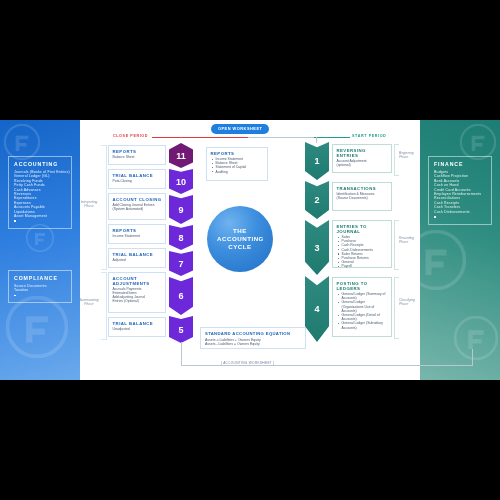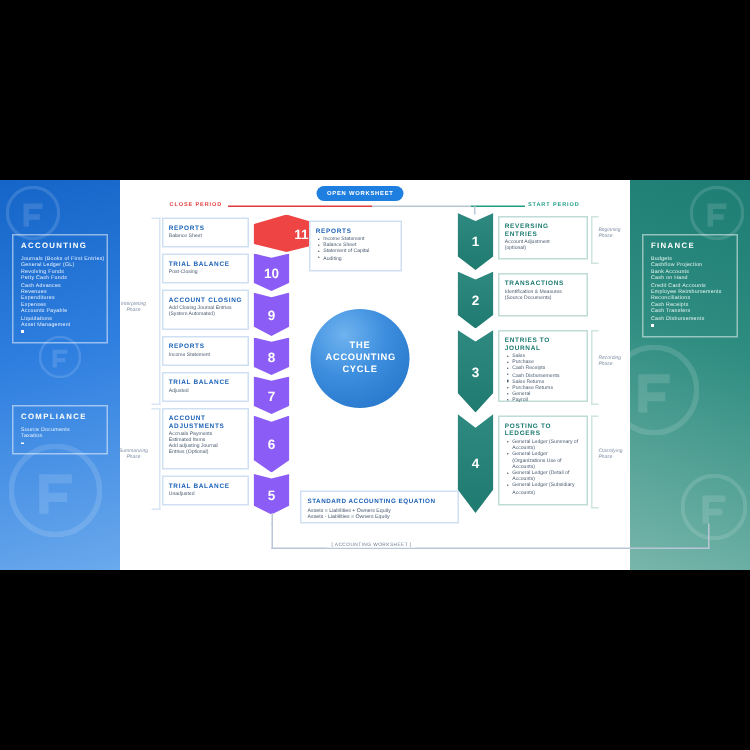--- a/index.html
+++ b/index.html
@@ -22,22 +22,22 @@
 
   
   .hdrline{position:absolute;height:1px;}
   .hdrlabel{position:absolute;font-size:3.7px;font-weight:700;letter-spacing:.6px;}
   .owbtn{position:absolute;background:#1f7fe0;color:#fff;font-size:3.9px;font-weight:700;letter-spacing:.5px;
          padding:2.4px 7px;border-radius:7px;white-space:nowrap;}
 
   
   .chev{position:absolute;width:24px;color:#fff;display:flex;align-items:center;justify-content:center;
         font-size:9px;font-weight:600;}
-  .chev.blue{background:#8b5cf6;clip-path:polygon(0 0,50% 11%,100% 0,100% 78%,50% 100%,0 78%);}
-  .chev.blue.top{background:#ef4444;clip-path:polygon(50% 0,100% 26%,100% 78%,50% 100%,0 78%,0 26%);padding-left:20px;}
+  .chev.blue{background:#6d28d9;clip-path:polygon(0 0,50% 11%,100% 0,100% 78%,50% 100%,0 78%);}
+  .chev.blue.top{background:#701a75;clip-path:polygon(50% 0,100% 26%,100% 78%,50% 100%,0 78%,0 26%);}
   .chev.green{background:linear-gradient(180deg,#2e8a80,#1f7a70);clip-path:polygon(0 0,50% 14%,100% 0,100% 76%,50% 100%,0 76%);}
 
   
   .card{position:absolute;border:1px solid #cfe0f3;background:#fff;box-sizing:border-box;padding:2.5px 3.5px;}
   .card.g{border-color:#bfdcd6;}
   .card h5{margin:0 0 1.4px 0;font-size:4.3px;font-weight:600;letter-spacing:.45px;color:#1c62b8;}
   .card.g h5{color:#1b7a70;}
   .card p{margin:0;font-size:3.4px;line-height:4.1px;color:#4a5b70;}
   .card ul{margin:0;padding:0 0 0 5px;list-style:none;}
   .card li{font-size:3.4px;line-height:4.2px;color:#4a5b70;position:relative;}

